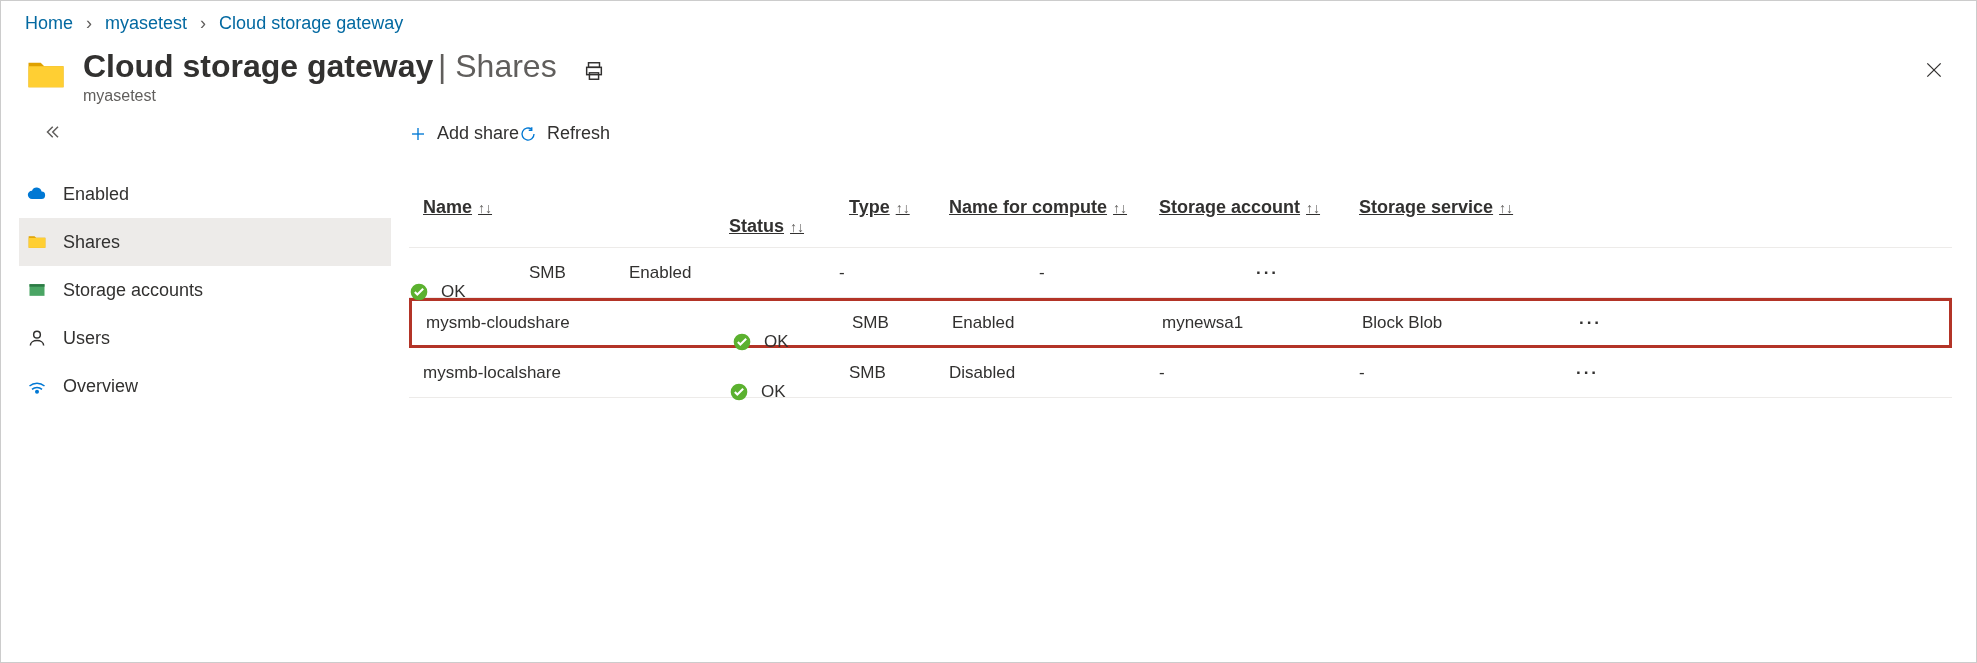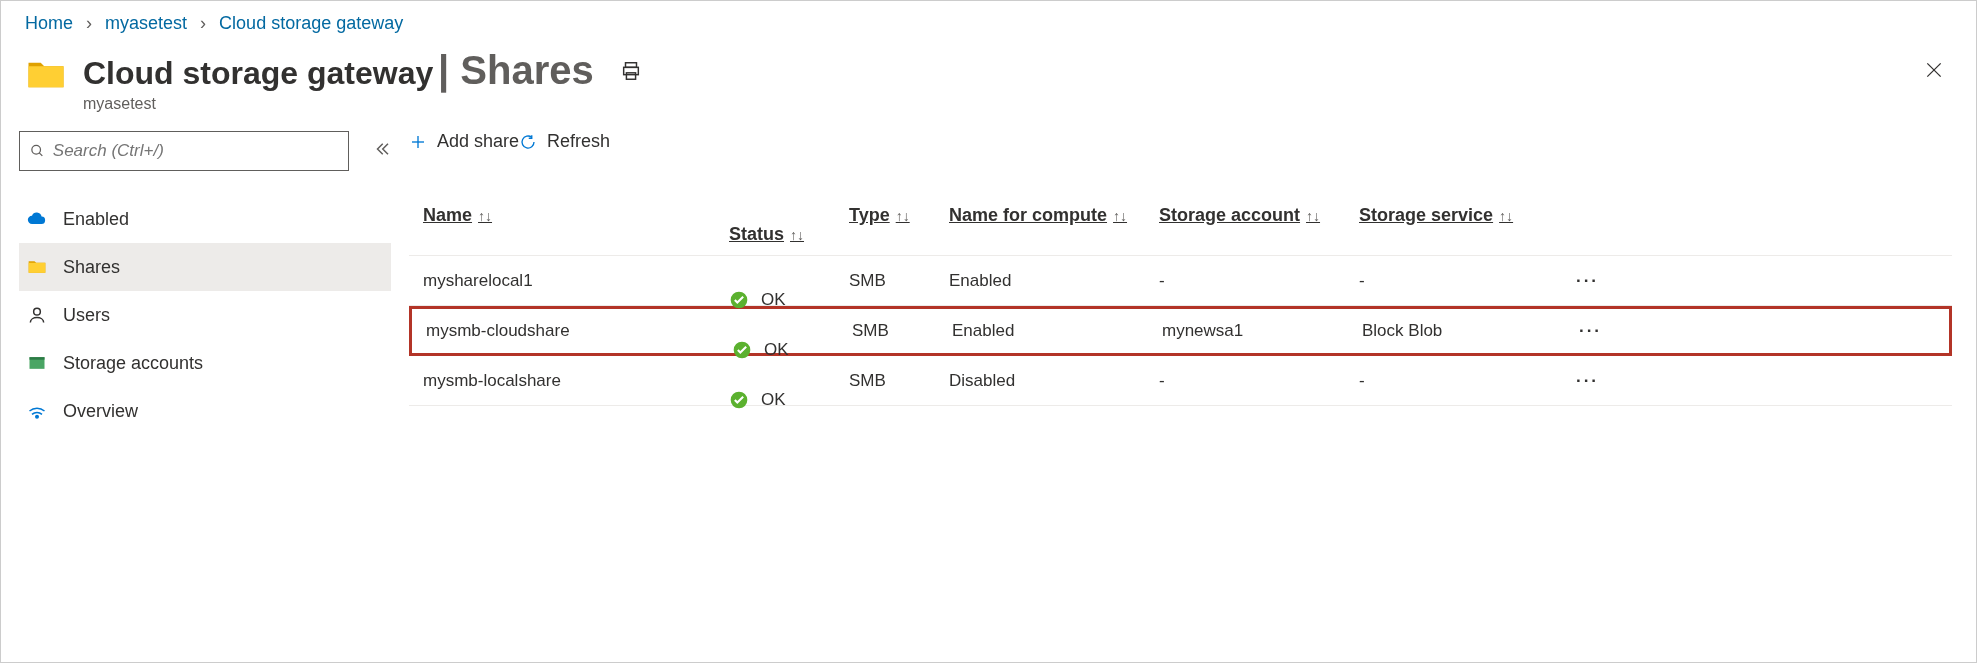--- a/index.html
+++ b/index.html
@@ -27,22 +27,22 @@
     width: 42px; height: 42px;
     margin-right: 16px;
     margin-top: 6px;
   }
   .header .titles h1 {
     font-size: 32px;
     font-weight: 600;
     display: inline;
   }
   .header .titles .sub {
-    font-size: 40px;
-    font-weight: 700;
+    font-size: 32px;
+    font-weight: 400;
     color: #605e5c;
   }
   .header .titles .small {
     display:block;
     color: #605e5c;
     font-size: 16px;
     margin-top: 2px;
   }
   .header .print-icon { margin-left: 26px; margin-top: 12px; color:#323130; }
   .header .spacer { flex: 1; }
@@ -142,27 +142,20 @@
         <line x1="4" y1="4" x2="20" y2="20"></line>
         <line x1="20" y1="4" x2="4" y2="20"></line>
       </svg>
   </span>
 </div>
 
 <div class="layout">
 
   <div class="sidebar">
     <div class="search-wrap">
-      <div class="search">
-        <svg width="16" height="16" viewBox="0 0 24 24" fill="none" stroke="#605e5c" stroke-width="2">
-            <circle cx="10" cy="10" r="7"></circle>
-            <line x1="20" y1="20" x2="15" y2="15"></line>
-          </svg>
-        <input placeholder="Search (Ctrl+/)" style="">
-      </div>
       <span class="collapse-icon">
         <svg width="18" height="18" viewBox="0 0 24 24" fill="none" stroke="#605e5c" stroke-width="2">
             <polyline points="13,5 6,12 13,19"></polyline>
             <polyline points="20,5 13,12 20,19"></polyline>
           </svg>
       </span>
     </div>
     <div class="nav">
       <div class="nav-item">
         <span class="icon">
@@ -176,35 +169,35 @@
         <span class="icon">
             <svg width="20" height="20" viewBox="0 0 24 24">
               <path fill="#dfa100" d="M2 5h7l2 2h11v12H2z"></path>
               <path fill="#ffcf33" d="M2 7h20v12H2z"></path>
             </svg>
           </span>
         <span class="label">Shares</span>
       </div>
       <div class="nav-item">
         <span class="icon">
+            <svg width="20" height="20" viewBox="0 0 24 24">
+              <rect x="3" y="5" width="18" height="14" fill="#4aa564"></rect>
+              <rect x="3" y="5" width="18" height="3" fill="#2c7a45"></rect>
+            </svg>
+          </span>
+        <span class="label">Storage accounts</span>
+      </div>
+      <div class="nav-item">
+        <span class="icon">
             <svg width="20" height="20" viewBox="0 0 24 24" fill="none" stroke="#323130" stroke-width="1.8">
               <circle cx="12" cy="8" r="4"></circle>
               <path d="M4 21c0-4 4-6 8-6s8 2 8 6"></path>
             </svg>
           </span>
         <span class="label">Users</span>
-      </div>
-      <div class="nav-item">
-        <span class="icon">
-            <svg width="20" height="20" viewBox="0 0 24 24">
-              <rect x="3" y="5" width="18" height="14" fill="#4aa564"></rect>
-              <rect x="3" y="5" width="18" height="3" fill="#2c7a45"></rect>
-            </svg>
-          </span>
-        <span class="label">Storage accounts</span>
       </div>
       <div class="nav-item">
         <span class="icon">
             <svg width="20" height="20" viewBox="0 0 24 24" fill="none" stroke="#0078d4" stroke-width="1.8">
               <path d="M3 12a14 14 0 0 1 18 0"></path>
               <path d="M6 16a9 9 0 0 1 12 0"></path>
               <circle cx="12" cy="19" r="1.5" fill="#0078d4"></circle>
             </svg>
           </span>
         <span class="label">Overview</span>
@@ -253,21 +246,20 @@
             <span class="sort-icon">↑↓</span>
           </div>
         <div class="th col-service">
             <span>Storage service</span>
             <span class="sort-icon">↑↓</span>
           </div>
         <div class="th col-menu"></div>
       </div>
       <div id="tbody">
           <div class="trow">
-            <div class="td col-name">mysharelocal1</div>
             <div class="td col-status status-cell">
               <svg class="ok-icon" viewBox="0 0 24 24">
                 <circle cx="12" cy="12" r="10" fill="#5bb12f"></circle>
                 <path d="M7 12l3 3 7-7" stroke="#fff" stroke-width="2.5" fill="none"></path>
               </svg>
               <span>OK</span>
             </div>
             <div class="td col-type">SMB</div>
             <div class="td col-compute">Enabled</div>
             <div class="td col-account">-</div>

